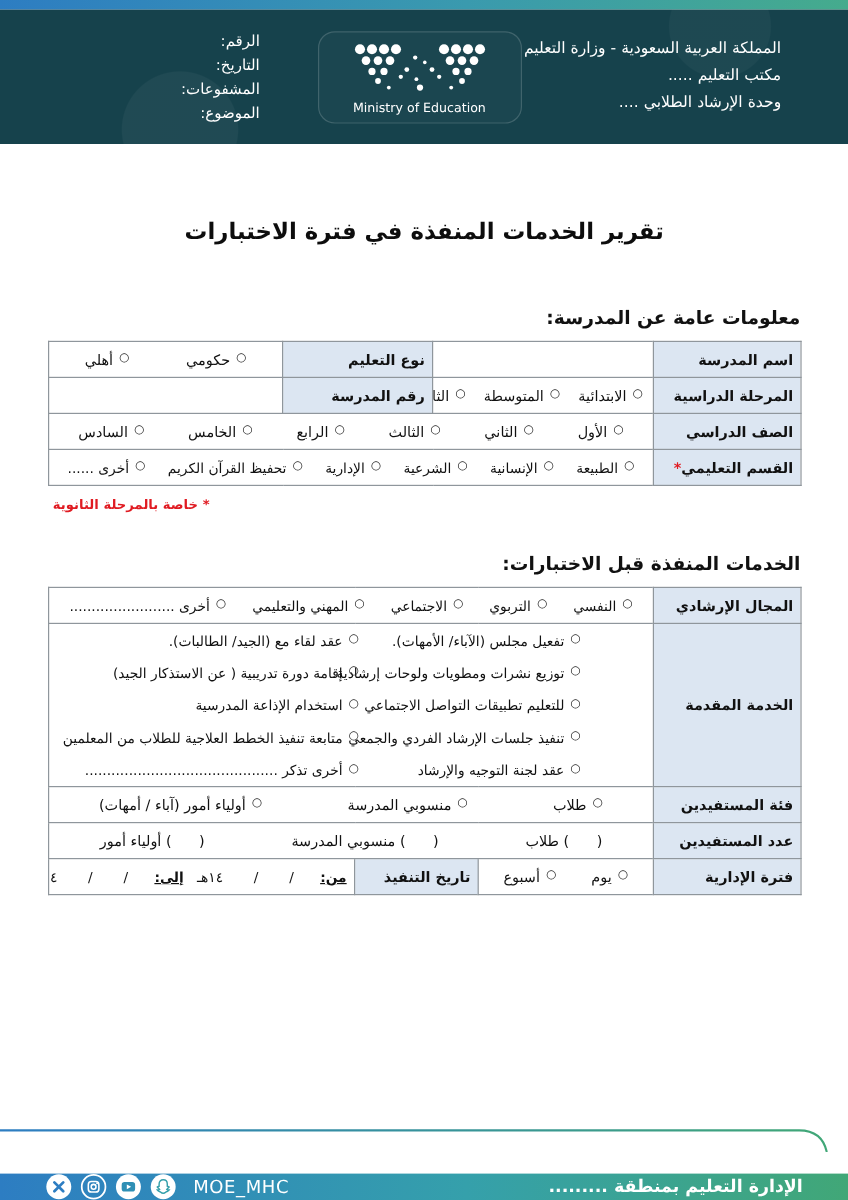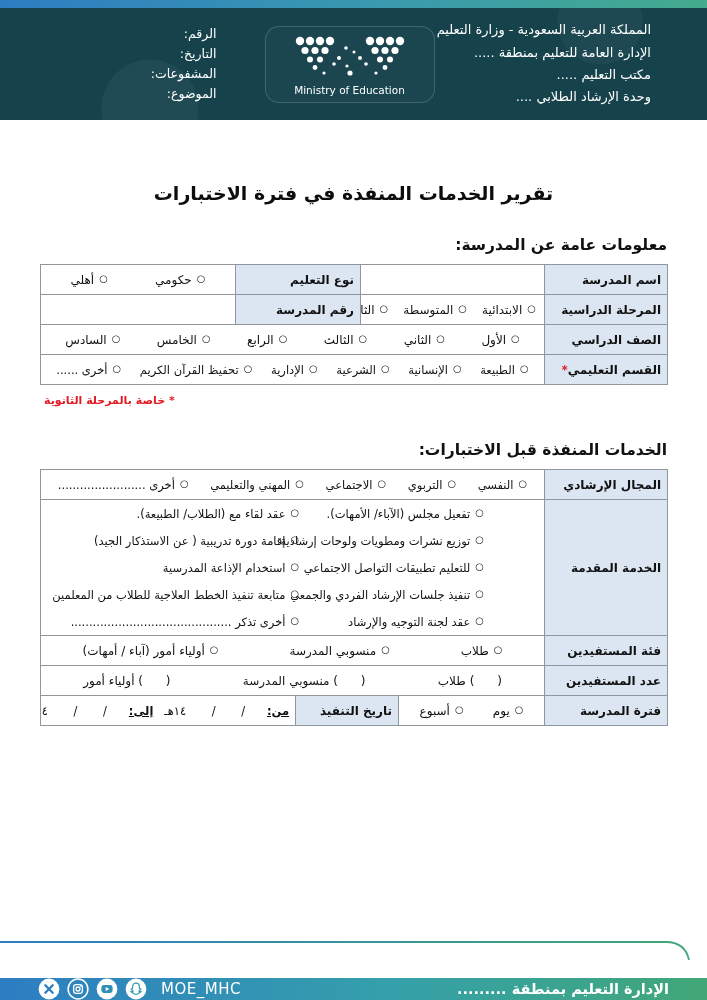--- a/index.html
+++ b/index.html
@@ -20,21 +20,21 @@
   .logo-box{
     width:156px;flex:0 0 auto;text-align:center;padding:7px 6px 6px;
     border:1px solid rgba(255,255,255,.16);border-radius:14px;background:rgba(255,255,255,.025);
   }
   .logo-ar{font-size:22px;margin-top:1px;letter-spacing:1px;}
   .logo-en{font-size:10.5px;margin-top:2px;}
   .fields{flex:1;display:flex;flex-direction:column;align-items:flex-start;padding-right:48px;
     font-size:12.5px;line-height:1.62;text-align:right;}
   
   .title{margin:62px 0 0;text-align:center;font-size:19px;font-weight:bold;color:#0d0d0d;}
-  .sec-h{margin:32px 40px 10px;text-align:right;font-size:15.5px;font-weight:bold;direction:rtl;}
+  .sec-h{margin:52px 40px 10px;text-align:right;font-size:15.5px;font-weight:bold;direction:rtl;}
   .sec-h2{margin:34px 40px 10px;}
   
   table.frm{border-collapse:collapse;margin:0 40px;width:627px;direction:rtl;
     table-layout:fixed;font-size:12px;}
   table.frm td{border:1px solid #8f969c;height:29px;padding:0 6px;vertical-align:middle;overflow:hidden;}
   td.lbl{background:#dce6f2;font-weight:bold;text-align:right;padding-right:9px;font-size:12px;white-space:nowrap;}
   .opts{display:flex;justify-content:space-around;align-items:center;width:100%;}
   .opts.start{justify-content:flex-start;gap:15px;padding-right:2px;}
   .opts.tight{font-size:11.5px;}
   .opt{display:inline-flex;align-items:center;gap:5px;white-space:nowrap;}
@@ -62,21 +62,20 @@
   .handle{margin-left:14px;font-size:15px;letter-spacing:.5px;}
   .region{margin-left:auto;margin-right:38px;direction:rtl;font-size:14.5px;font-weight:bold;}
 </style>
 </head>
 <body>
 
 <div class="top-strip"></div>
 <div class="header">
   <div class="org">
     <div>المملكة العربية السعودية - وزارة التعليم</div>
-    <div>الإدارة العامة للتعليم بمنطقة .....</div>
     <div>مكتب التعليم .....</div>
     <div>وحدة الإرشاد الطلابي ....</div>
   </div>
   <div class="logo-box">
     <svg width="122" height="44" viewBox="0 0 122 44">
       <g fill="#ffffff">
         <circle cx="11" cy="7" r="4.2"></circle>
           <circle cx="21" cy="7" r="4.2"></circle>
           <circle cx="31" cy="7" r="4.2"></circle>
           <circle cx="41" cy="7" r="4.2"></circle>
@@ -275,21 +274,21 @@
   <tr>
     <td class="lbl">الخدمة المقدمة</td>
     <td colspan="3" class="svc-td">
           <div class="svc">
       <span class="opt">
               <span class="rad">○</span>
               <span>تفعيل مجلس (الآباء/ الأمهات).</span>
             </span>
       <span class="opt">
               <span class="rad">○</span>
-              <span>عقد لقاء مع (الطلاب/ الطبيعة).</span>
+              <span>عقد لقاء مع (الجيد/ الطالبات).</span>
             </span>
       <span class="opt">
               <span class="rad">○</span>
               <span>توزيع نشرات ومطويات ولوحات إرشادية.</span>
             </span>
       <span class="opt">
               <span class="rad">○</span>
               <span>إقامة دورة تدريبية ( عن الاستذكار الجيد)</span>
             </span>
       <span class="opt">
@@ -342,21 +341,21 @@
     <td class="lbl">عدد المستفيدين</td>
     <td colspan="3">
           <div class="opts">
       <span class="pre">(      ) طلاب</span>
       <span class="pre">(      ) منسوبي المدرسة</span>
       <span class="pre">(      ) أولياء أمور</span>
     </div>
         </td>
   </tr>
   <tr>
-    <td class="lbl">فترة المدرسة</td>
+    <td class="lbl">فترة الإدارية</td>
     <td>
           <div class="opts">
       <span class="opt">
               <span class="rad">○</span>
               <span>يوم</span>
             </span>
       <span class="opt">
               <span class="rad">○</span>
               <span>أسبوع</span>
             </span>

